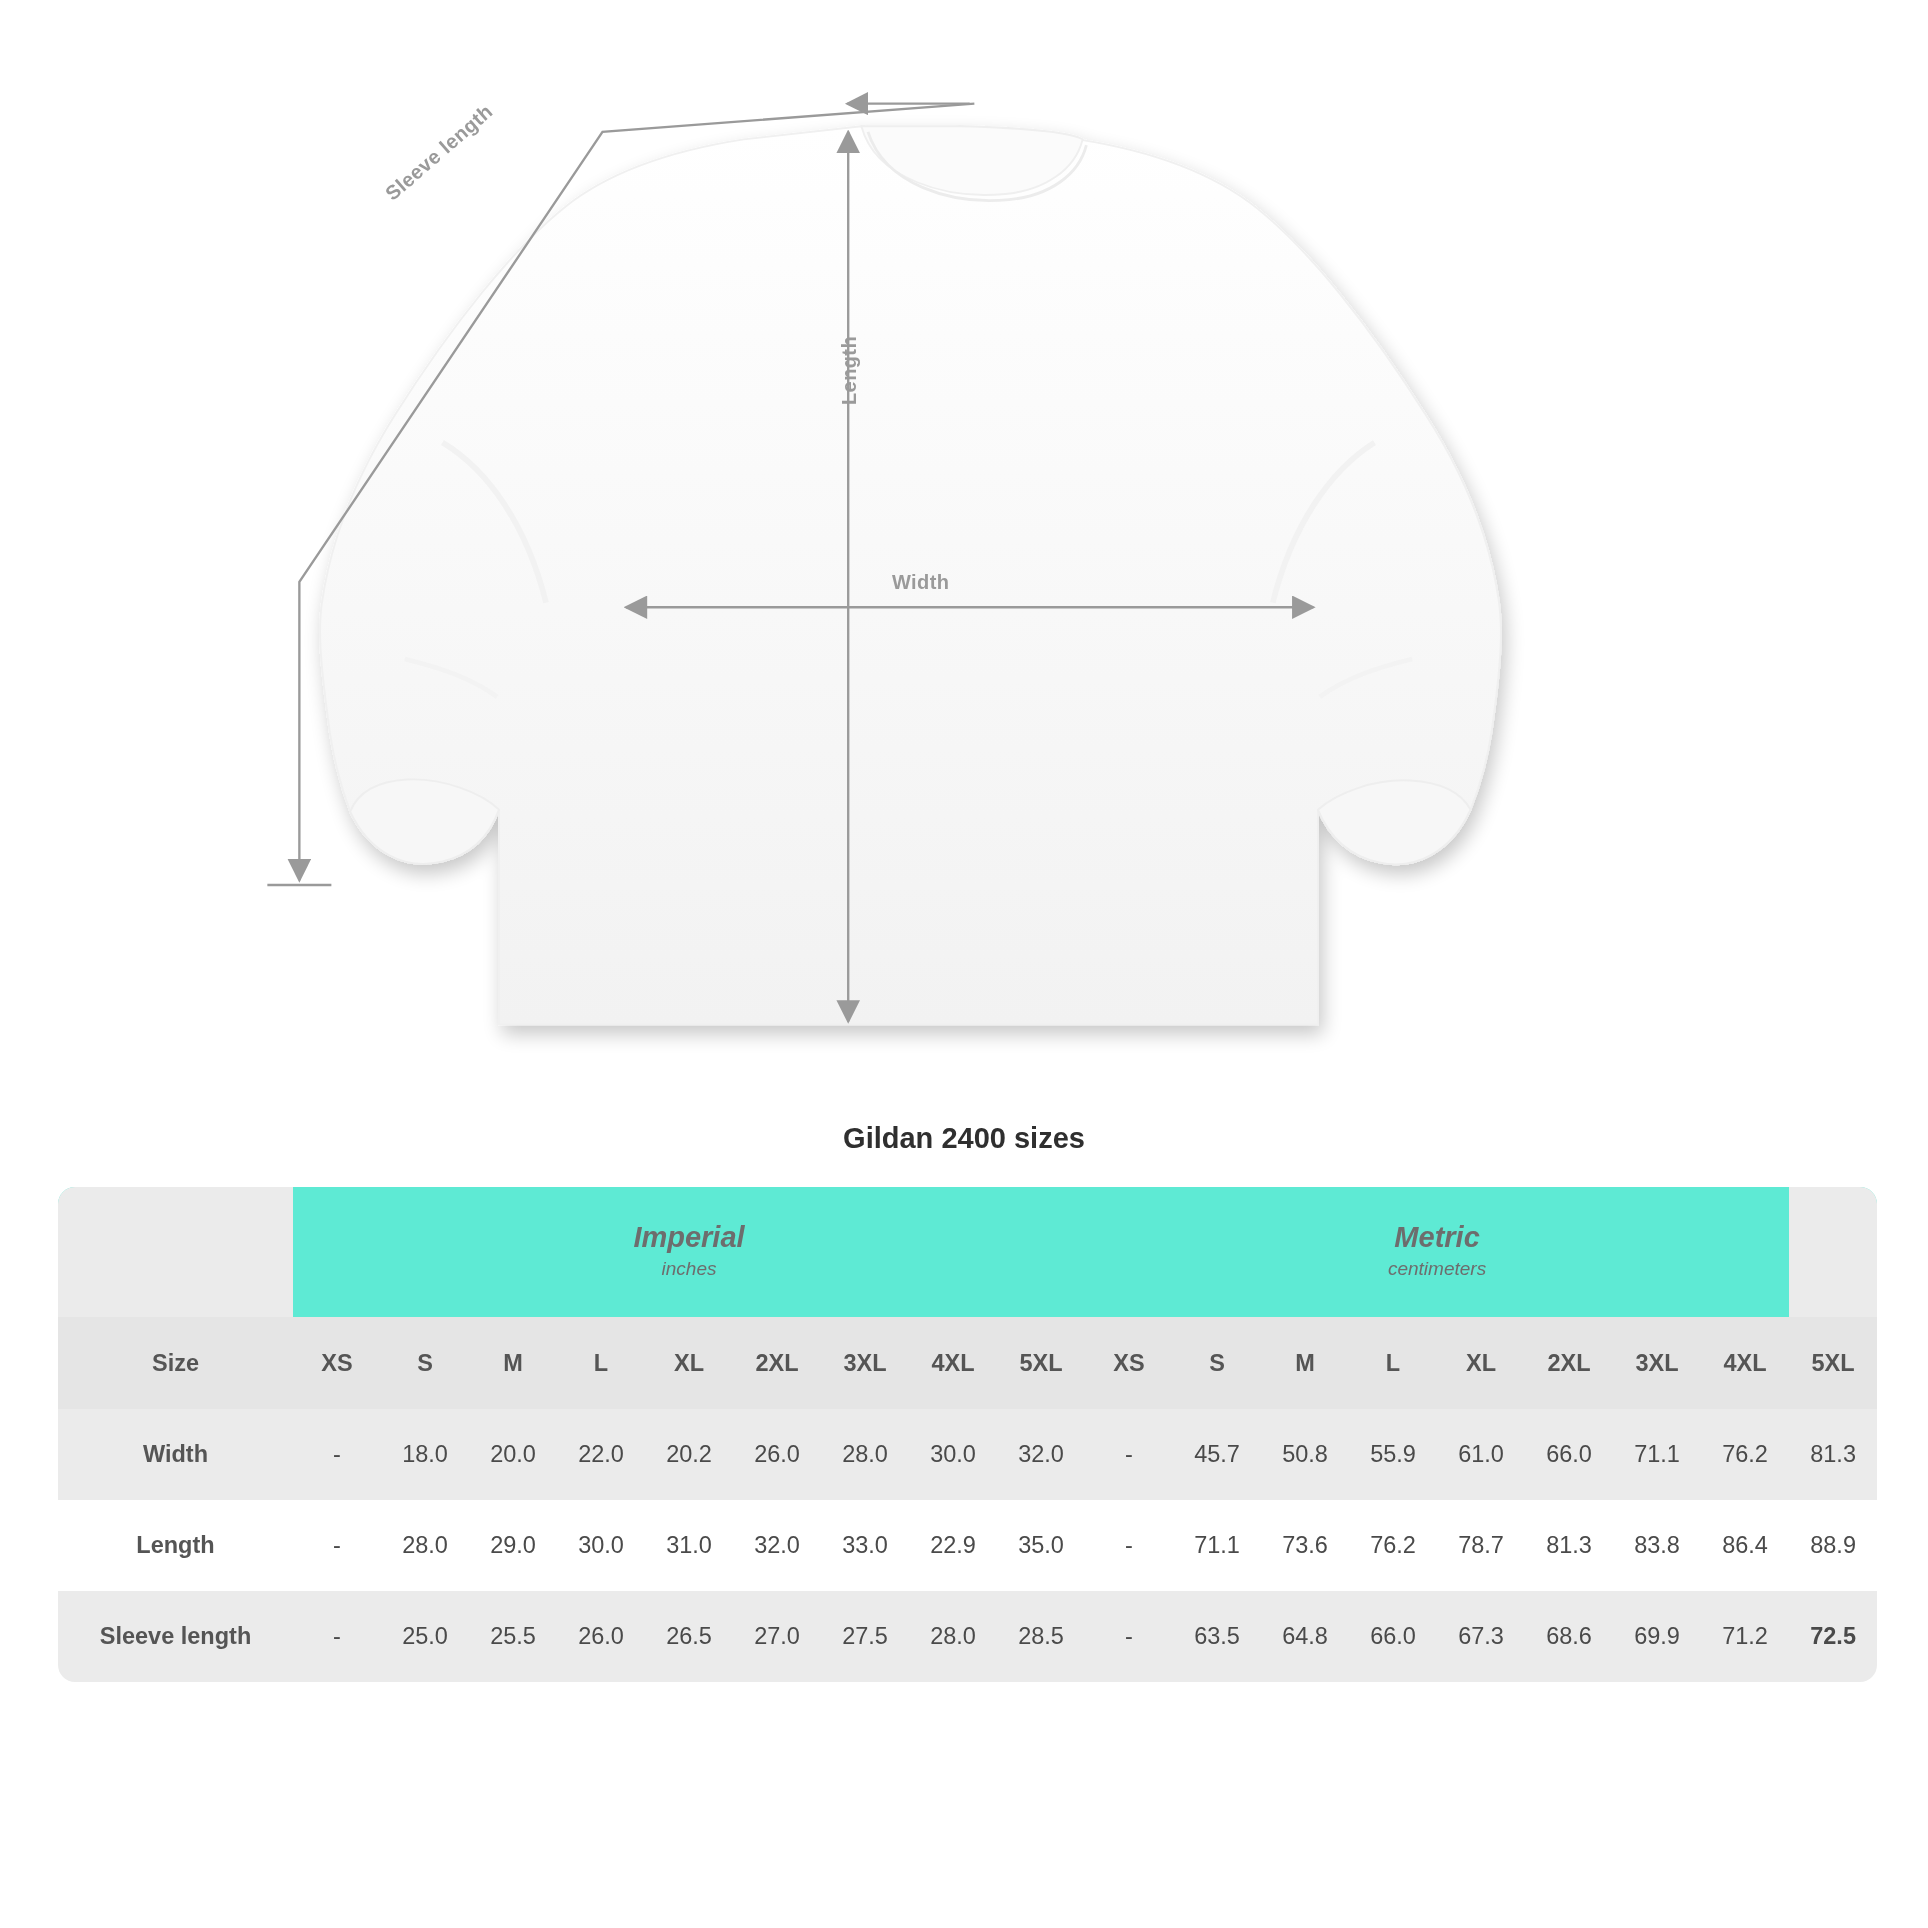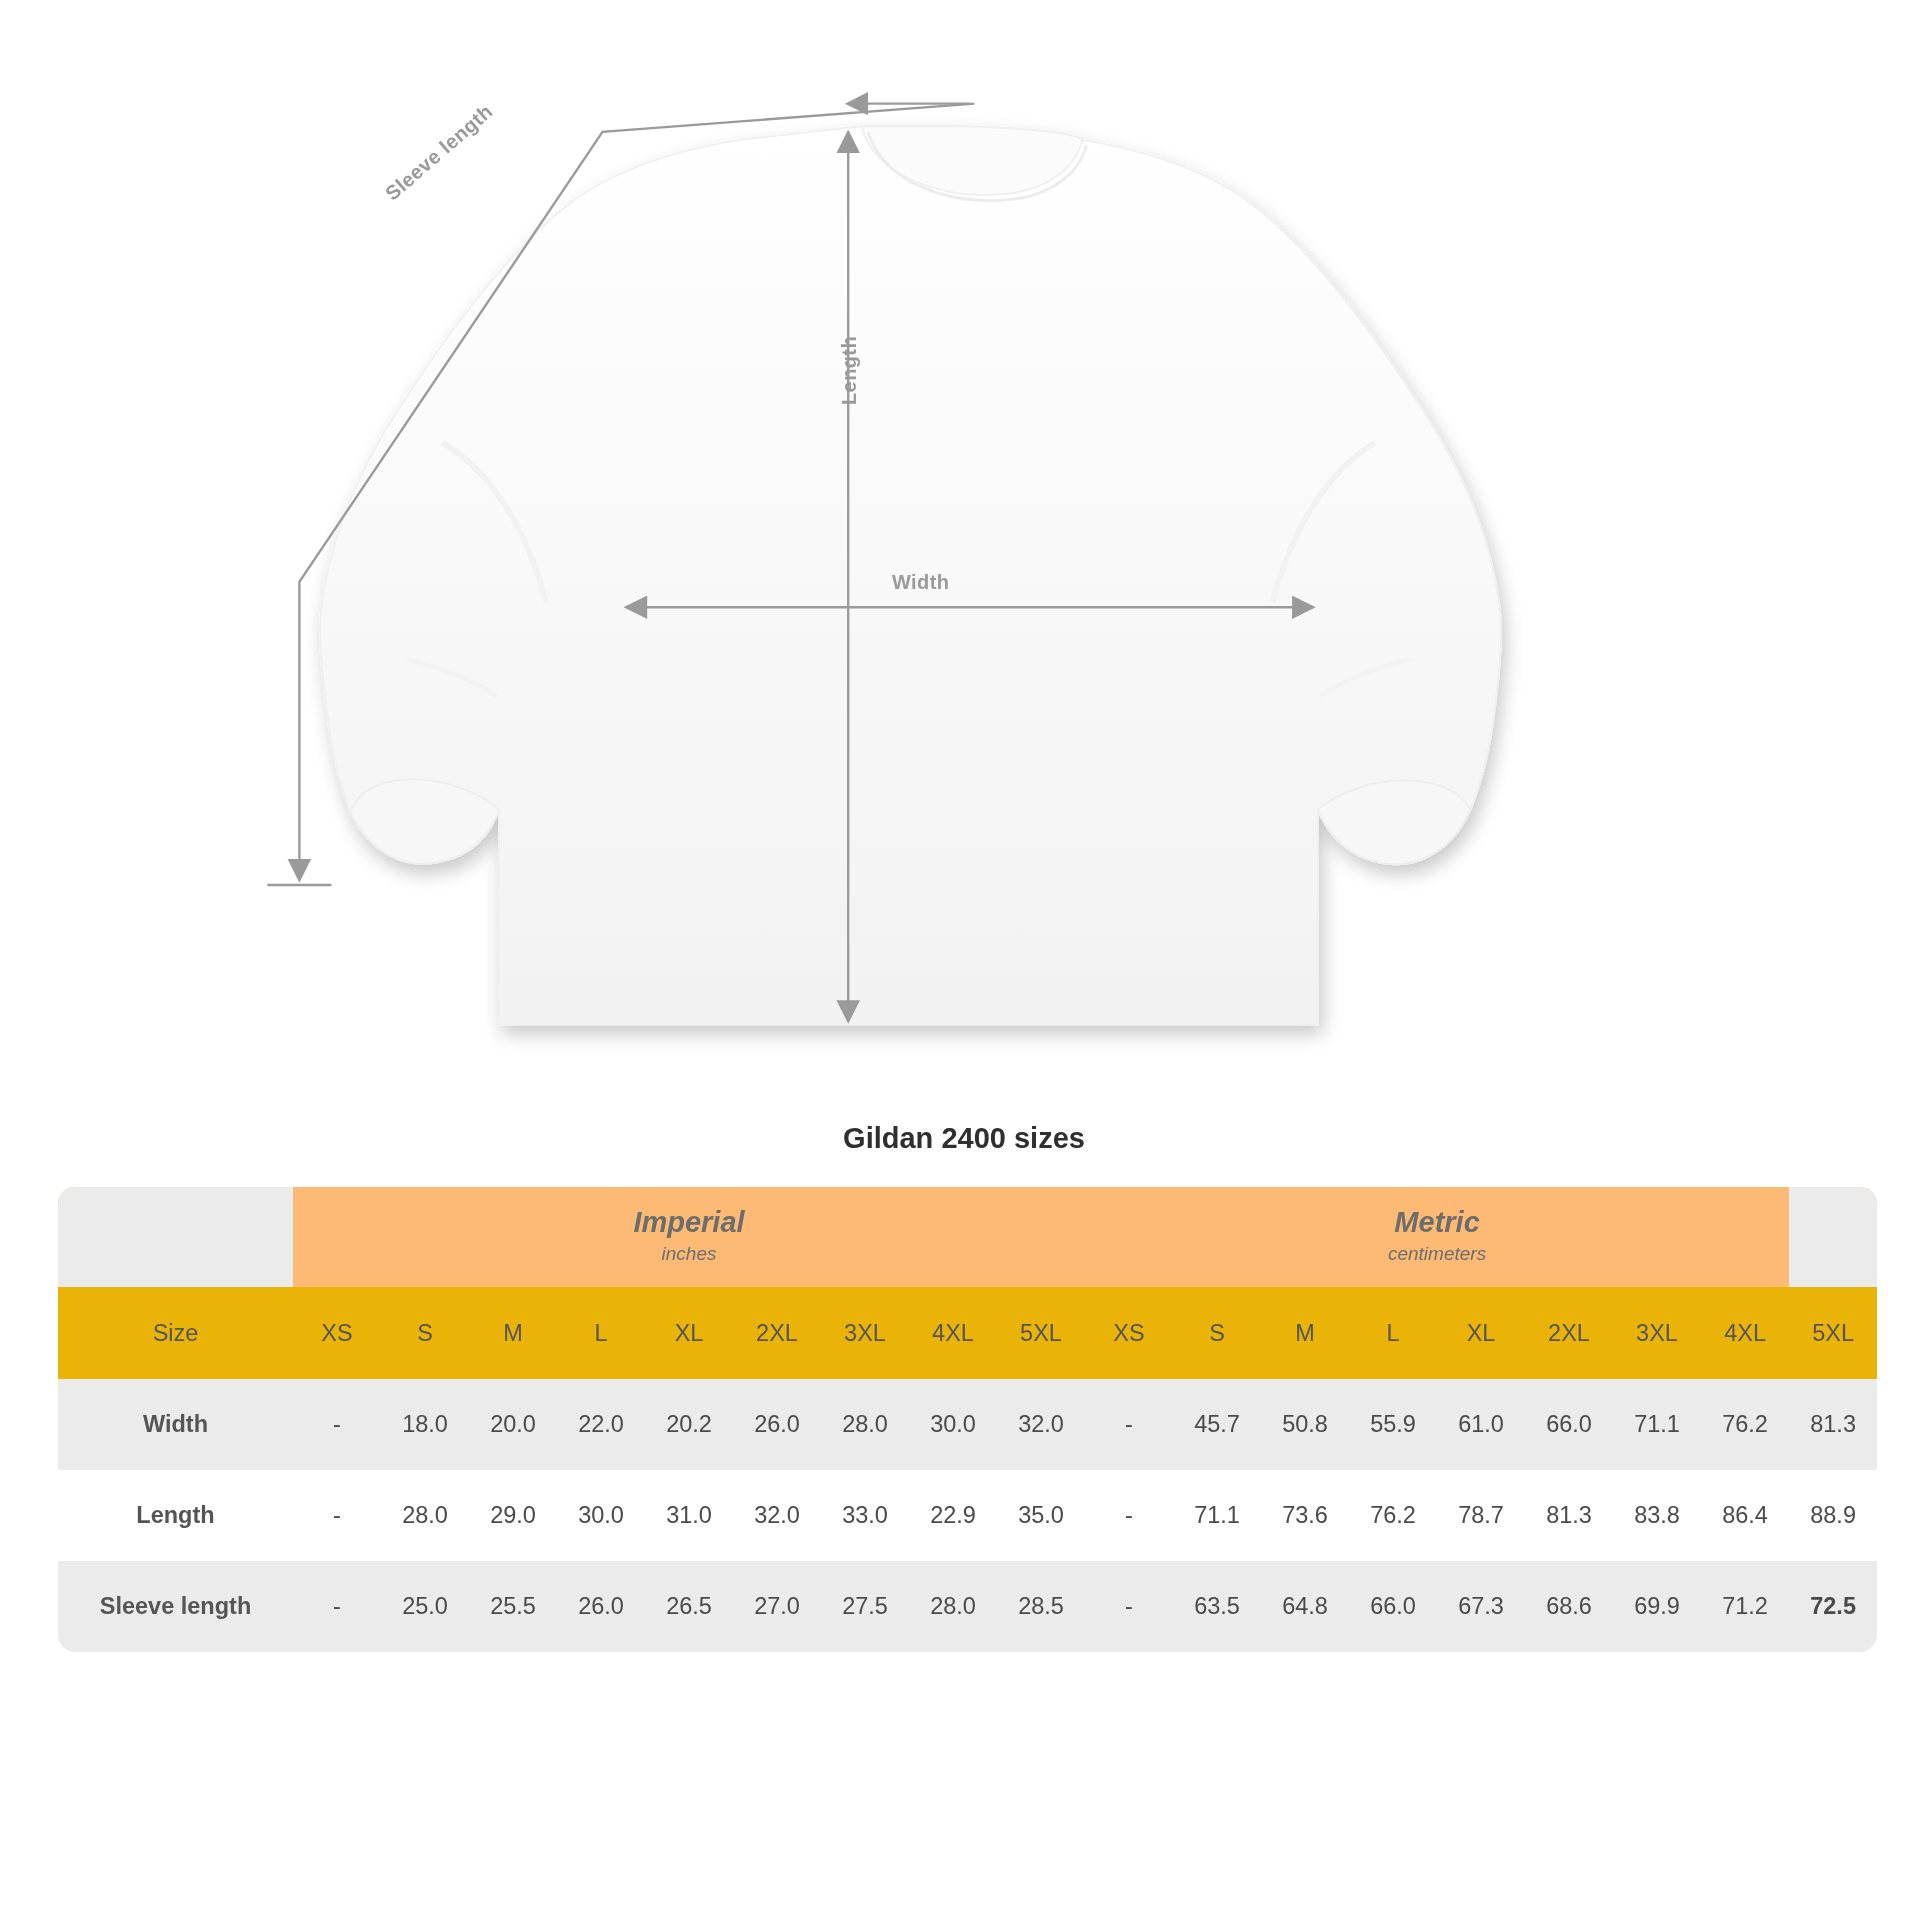--- a/index.html
+++ b/index.html
@@ -78,44 +78,44 @@
     width: 1812px;
     table-layout: fixed;
   }
   table.size-table td,
   table.size-table th {
     border: none;
     text-align: center;
     vertical-align: middle;
   }
   .unit-head {
-    background: #fdba74;
-    height: 100px;
+    background: #5eead4;
+    height: 130px;
   }
   .unit-head .u-name {
     font-size: 29px;
     font-style: italic;
     font-weight: bold;
     color: #6d6d6d;
     line-height: 1.15;
   }
   .unit-head .u-sub {
     font-size: 19px;
     font-style: italic;
     color: #6d6d6d;
     line-height: 1.5;
   }
   .corner-tl { background: #ebebeb; border-top-left-radius: 17px; }
   .corner-tr { background: #ebebeb; border-top-right-radius: 17px; }
 
   tr.row-sizes td {
-    background: #eab308;
+    background: #e5e5e5;
     height: 90px;
     font-size: 23.5px;
-    font-weight: normal;
+    font-weight: bold;
     color: #555555;
   }
   tr.row-sizes td.rowhead {
     font-size: 23.5px;
   }
   tr.data-row td {
     height: 89px;
     font-size: 23.5px;
     color: #4a4a4a;
   }

